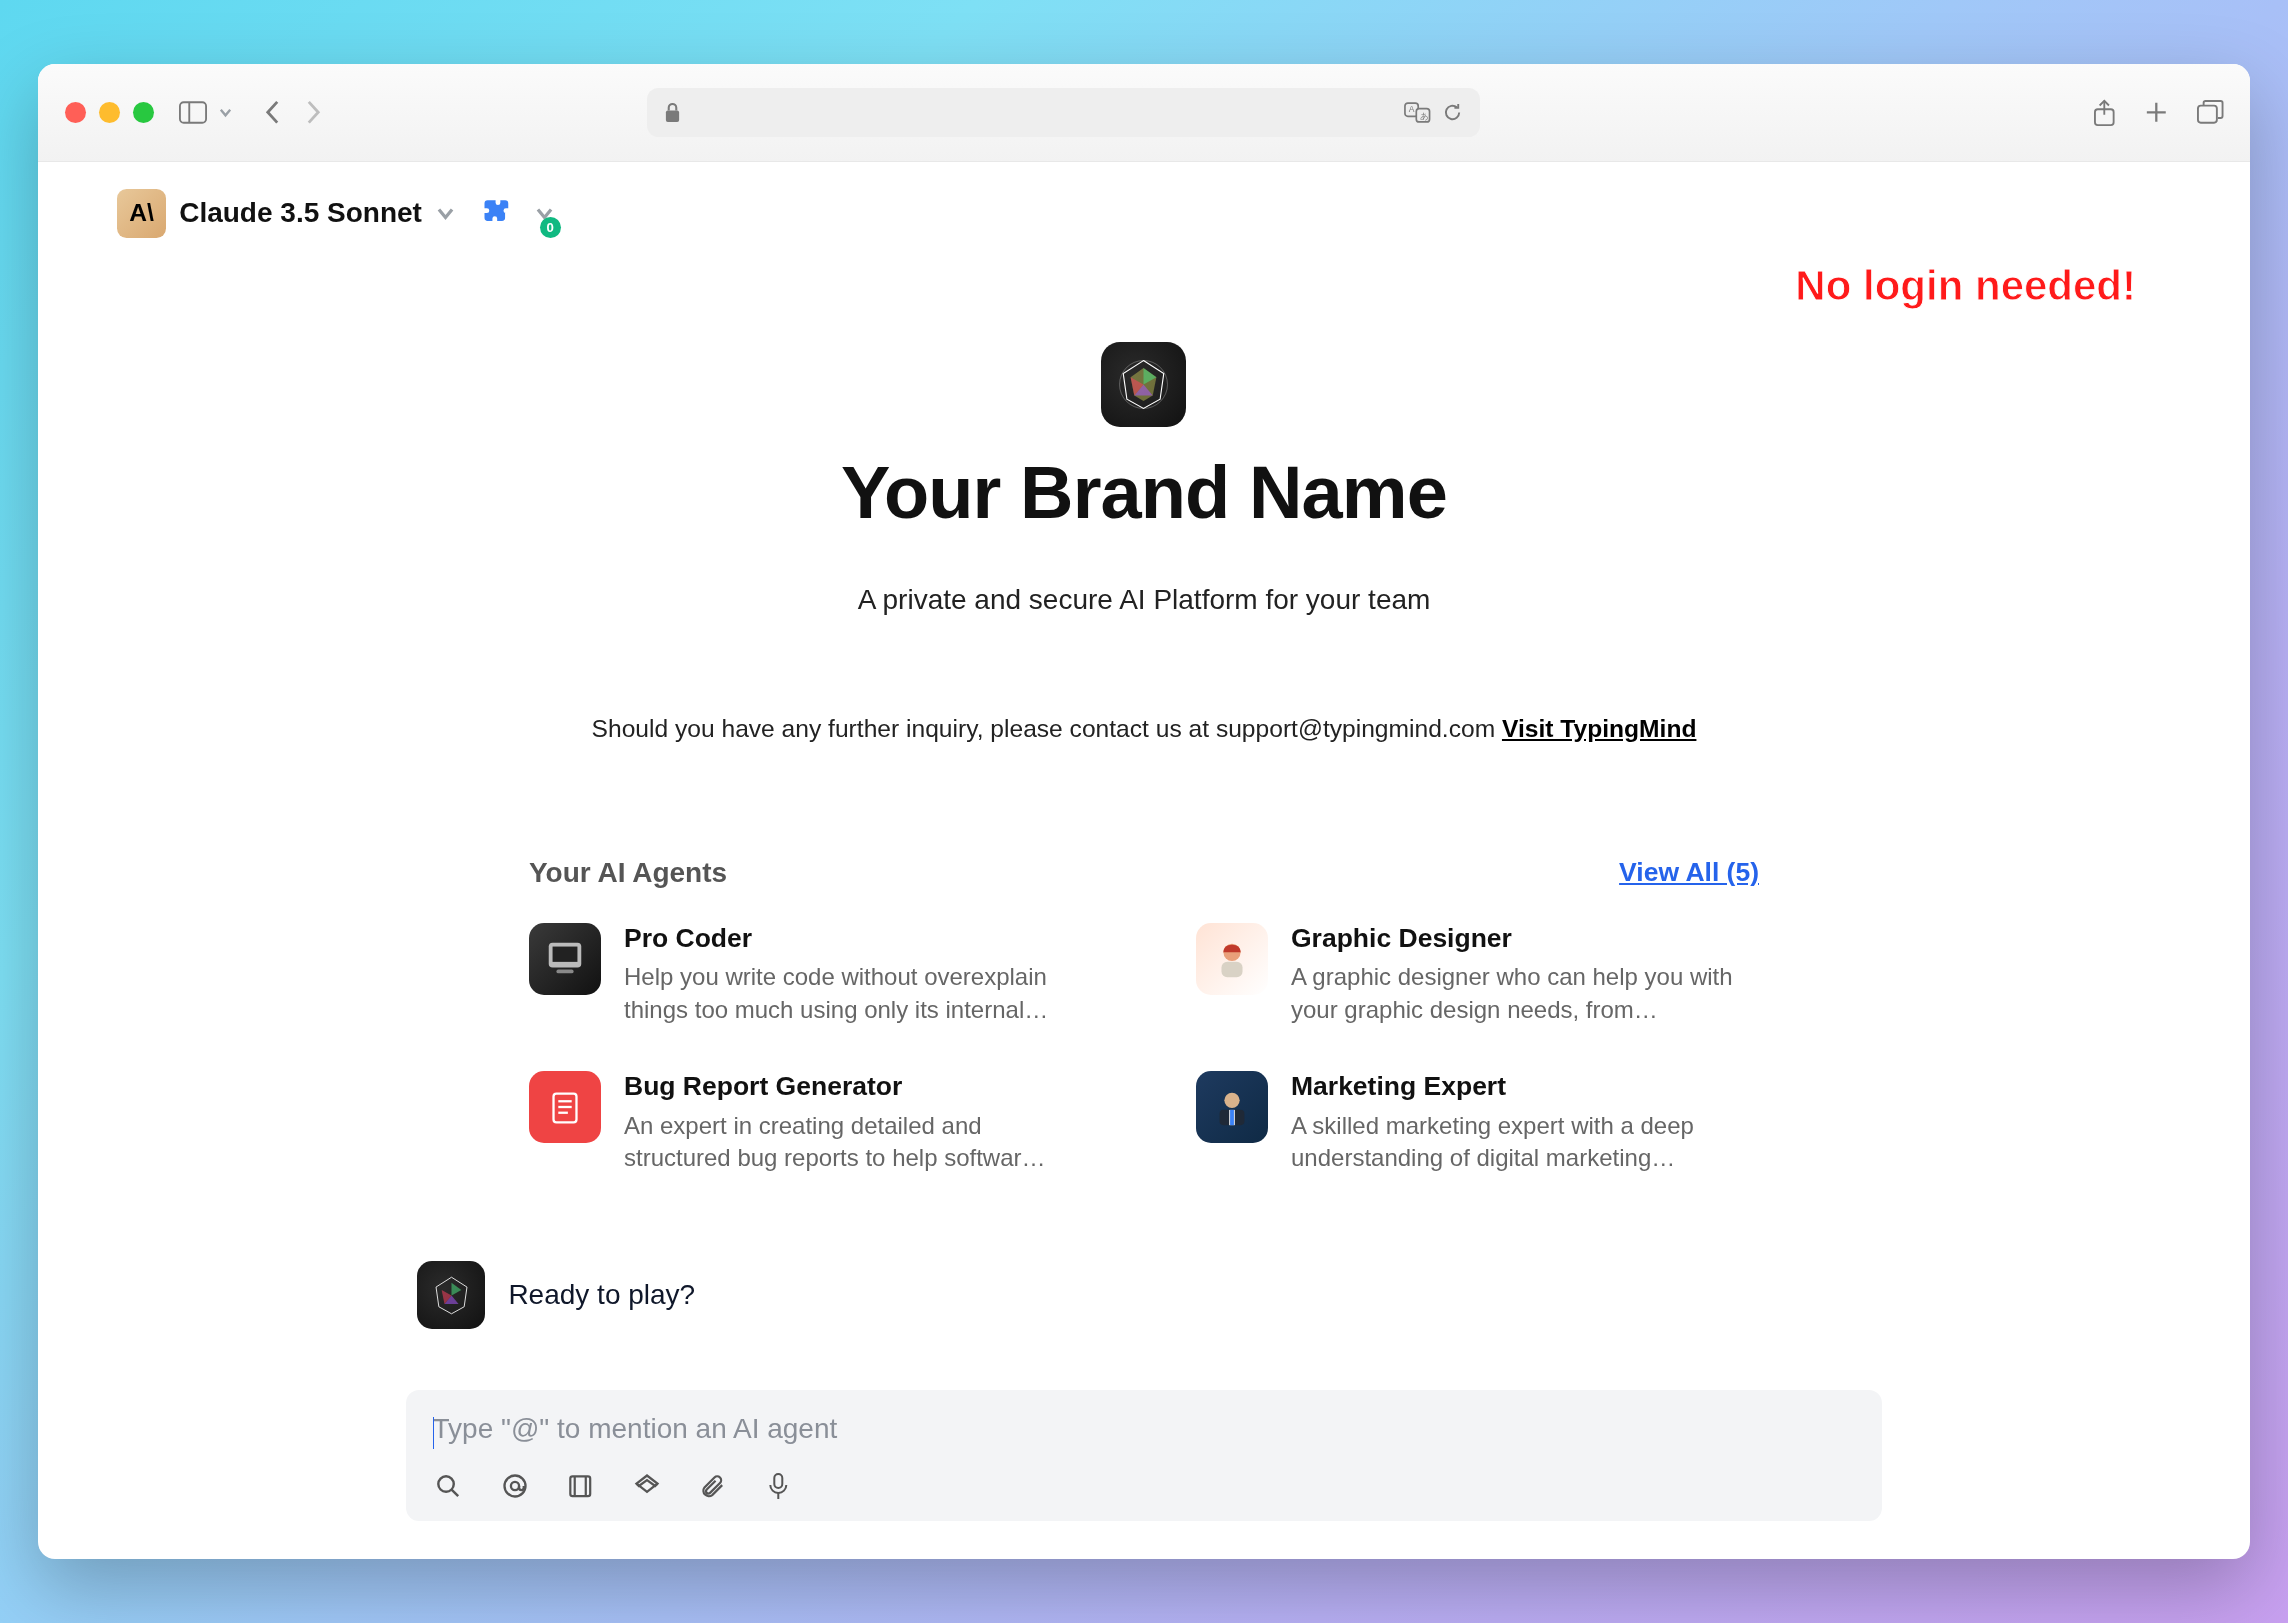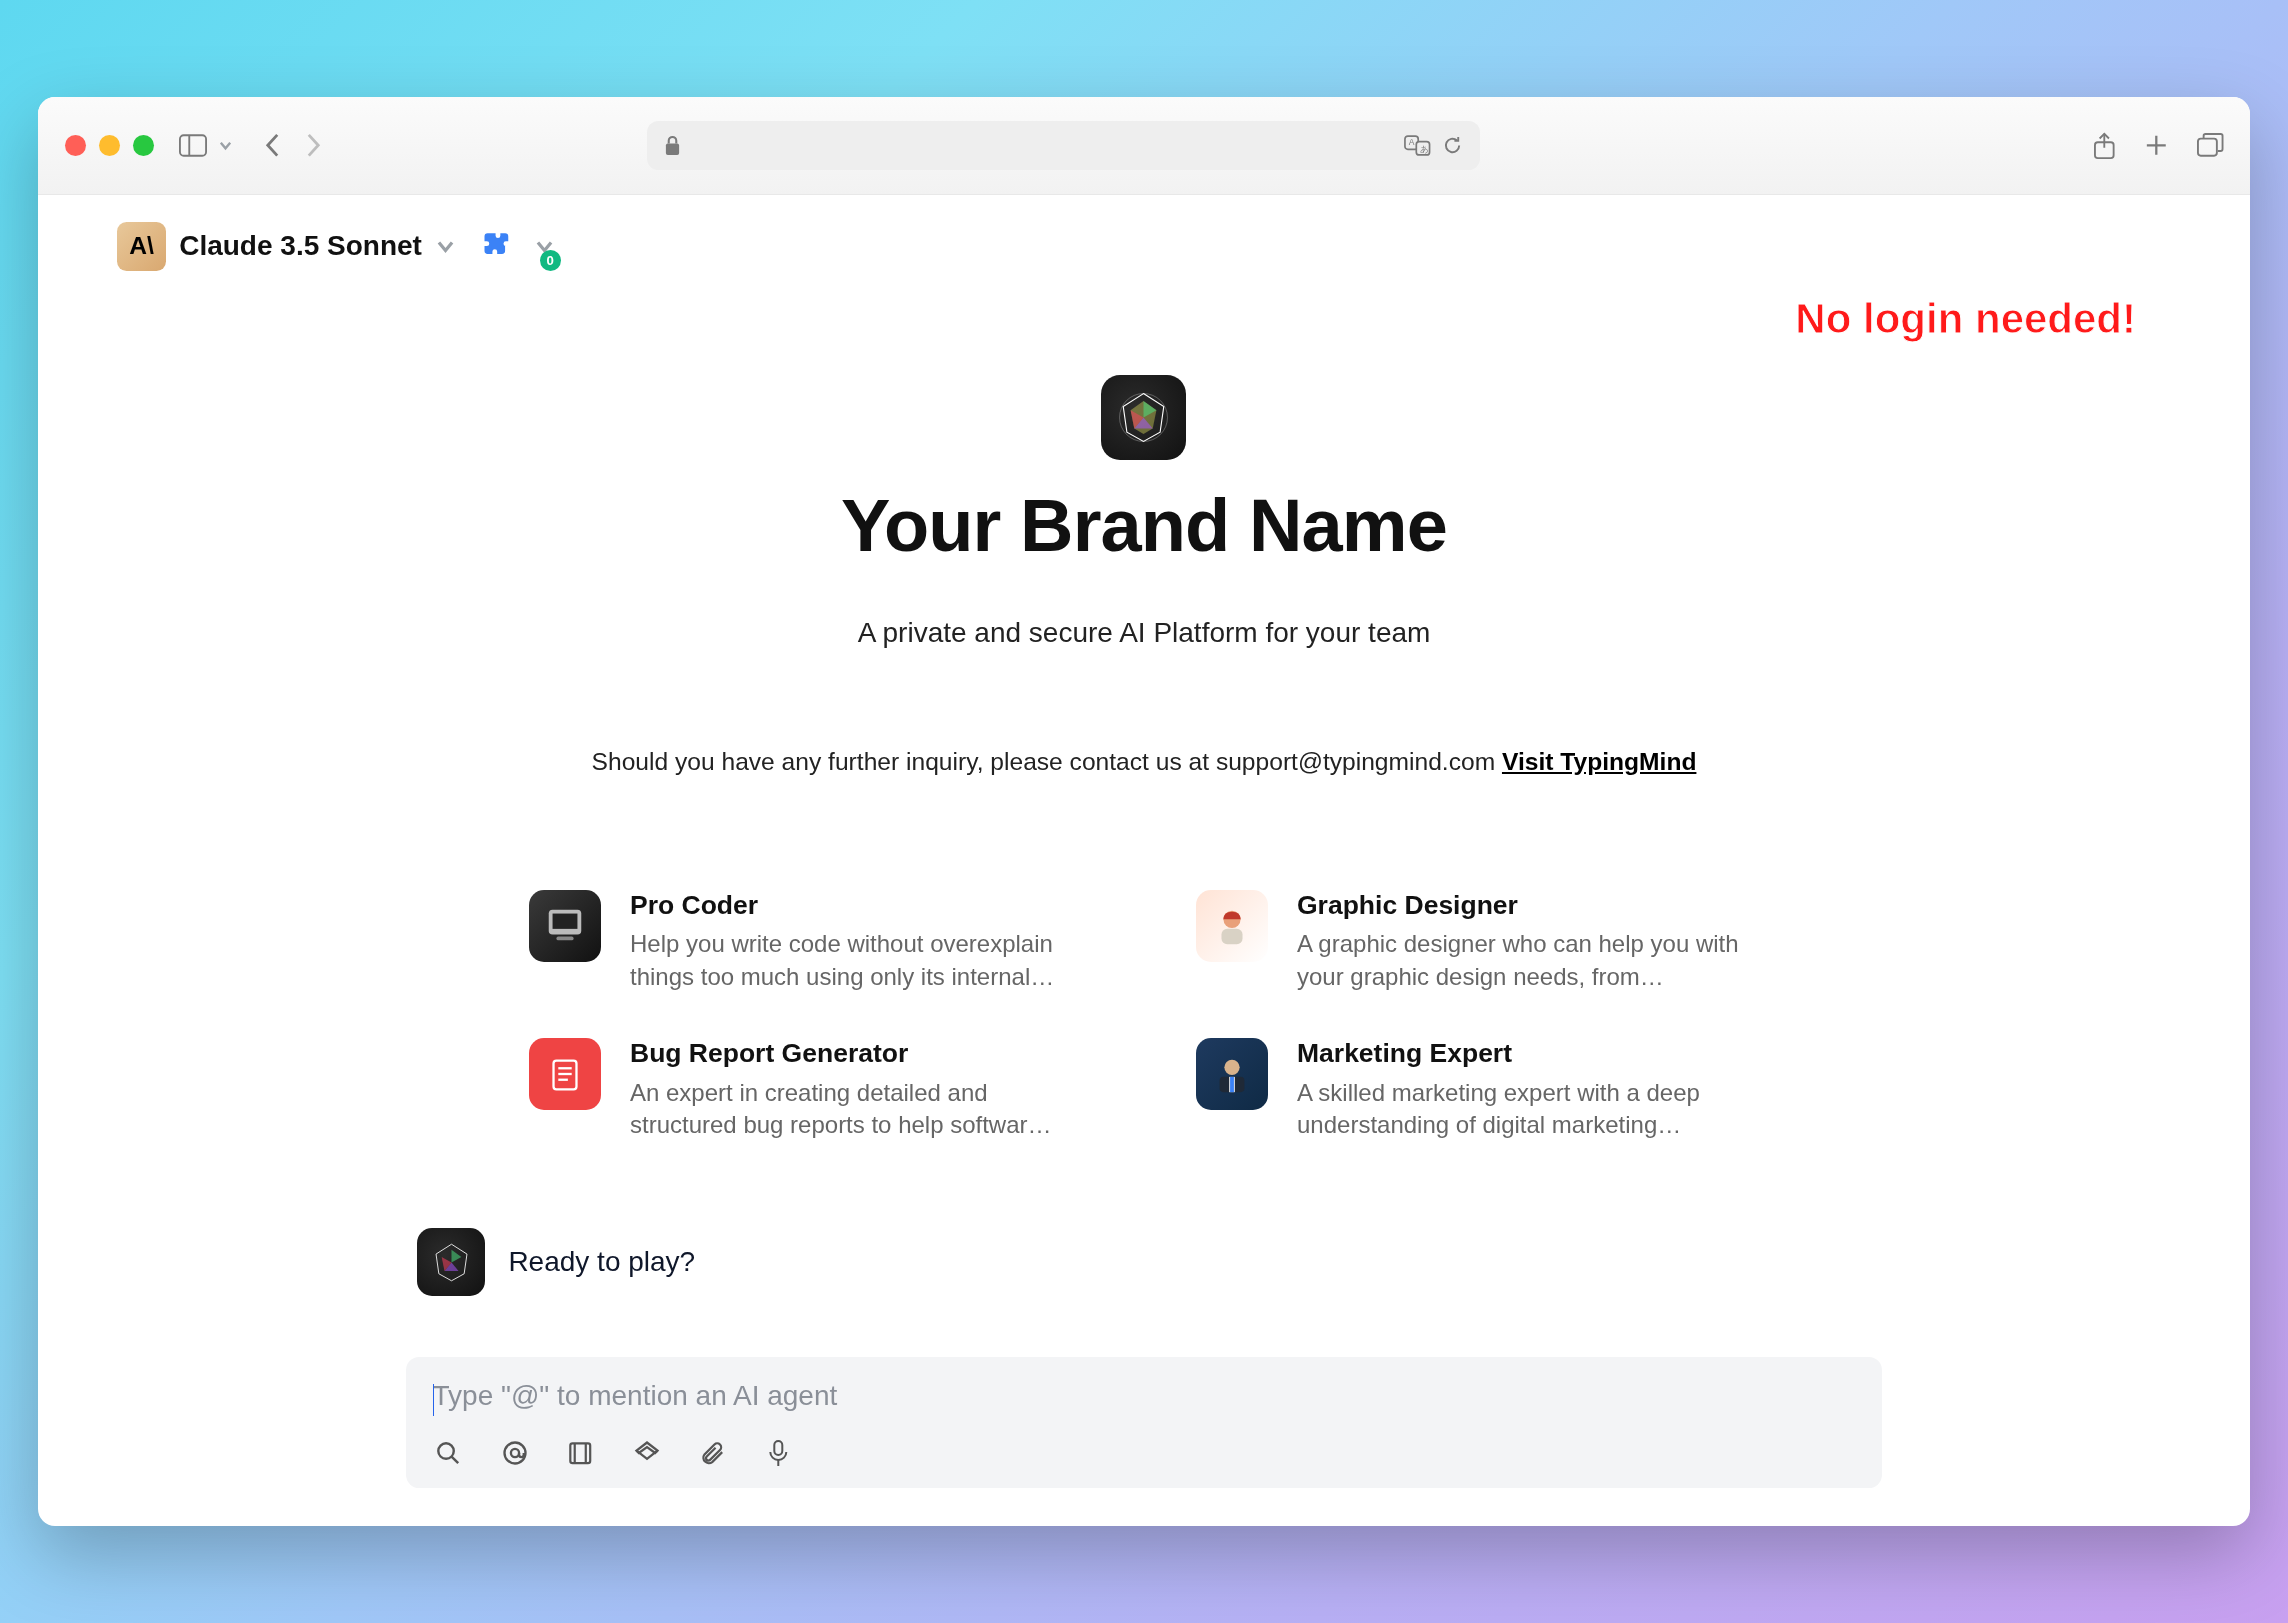--- a/index.html
+++ b/index.html
@@ -113,21 +113,21 @@
 .contact-line { margin-top: 99px; font-size: 24.6px; color: #222; }
 .contact-line a { color: #000; text-decoration: underline; font-weight: 700; }
 
 
 .agents-wrap { max-width: 1230px; margin: 114px auto 0; }
 .agents-header { display: flex; justify-content: space-between; align-items: center; margin-bottom: 34px; }
 .agents-title { font-size: 28px; font-weight: 700; color: #555; }
 .view-all { color: #2563eb; font-size: 26.5px; font-weight: 600; }
 
 .agents-grid { display: grid; grid-template-columns: 1fr 1fr; gap: 45px 104px; }
-.agent { display: flex; gap: 29px; align-items: flex-start; }
+.agent { display: flex; gap: 23px; align-items: flex-start; }
 .agent-icon { width: 72px; height: 72px; border-radius: 15px; flex-shrink: 0; display: flex; align-items: center; justify-content: center; }
 .ai-procoder { background: linear-gradient(135deg,#3a3a3a,#111); }
 .ai-designer { background: linear-gradient(135deg,#ffe3d5,#fff); }
 .ai-bug { background: #ef4444; }
 .ai-marketing { background: linear-gradient(135deg,#1e3a5f,#0f2a45); }
 .agent-name { font-size: 26.5px; font-weight: 800; color: #111; margin-bottom: 7.6px; }
 .agent-desc { font-size: 24px; color: #666; line-height: 1.35; overflow: hidden; display: -webkit-box; -webkit-line-clamp: 2; -webkit-box-orient: vertical; }
 
 
 .sys-row { display: flex; align-items: center; gap: 23px; margin: 87px auto 0; max-width: 1476px; padding: 0 11.4px; }
@@ -285,20 +285,24 @@
         </span>
         <h1 class="brand-title">Your Brand Name</h1>
       </div>
       <div class="subtitle">A private and secure AI Platform for your team</div>
       <div class="contact-line">
         <span>Should you have any further inquiry, please contact us at support@typingmind.com </span><a href="#">Visit TypingMind</a>
       </div>
     </div>
 
     <div class="agents-wrap">
+      <div class="agents-header">
+        <div class="agents-title">Your AI Agents</div>
+        <a class="view-all" href="#">View All (5)</a>
+      </div>
       <div class="agents-grid">
         <div class="agent">
           <div class="agent-icon ai-procoder">
             <svg width="44" height="44" viewBox="0 0 46 46">
                 <rect x="6" y="6" width="34" height="26" rx="4" fill="#bbb"></rect>
                 <rect x="10" y="10" width="26" height="16" fill="#222"></rect>
                 <rect x="14" y="34" width="18" height="4" rx="2" fill="#888"></rect>
               </svg>
           </div>
           <div>

